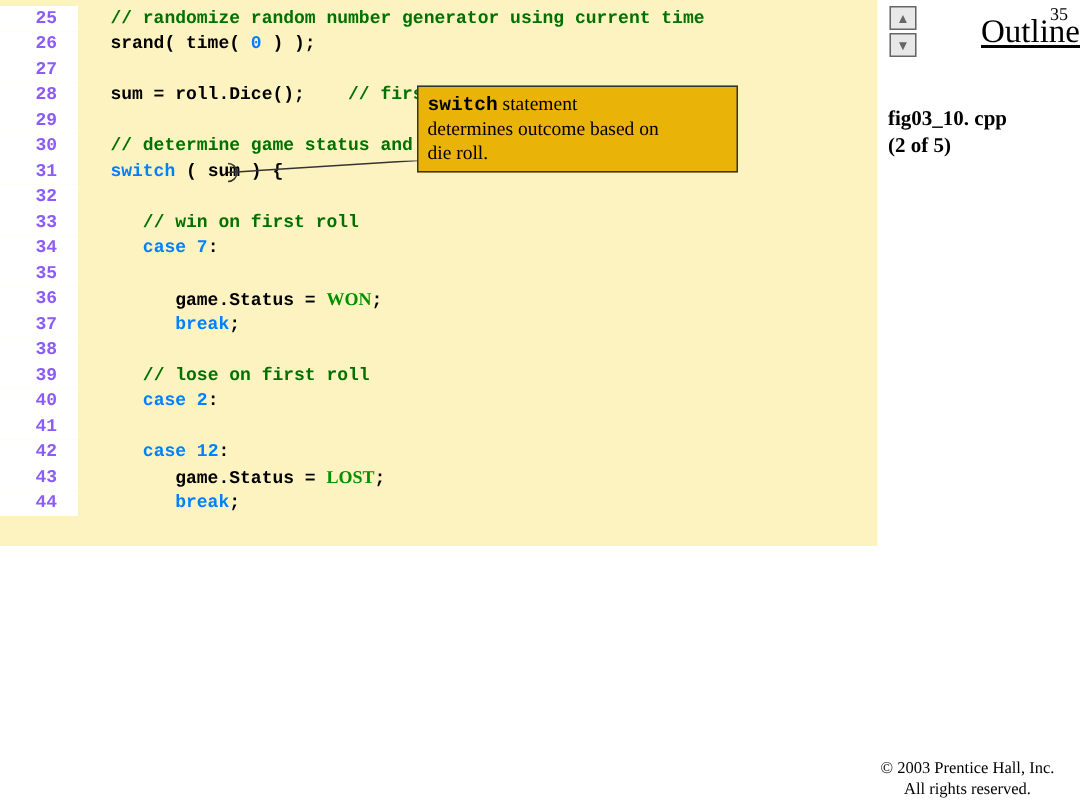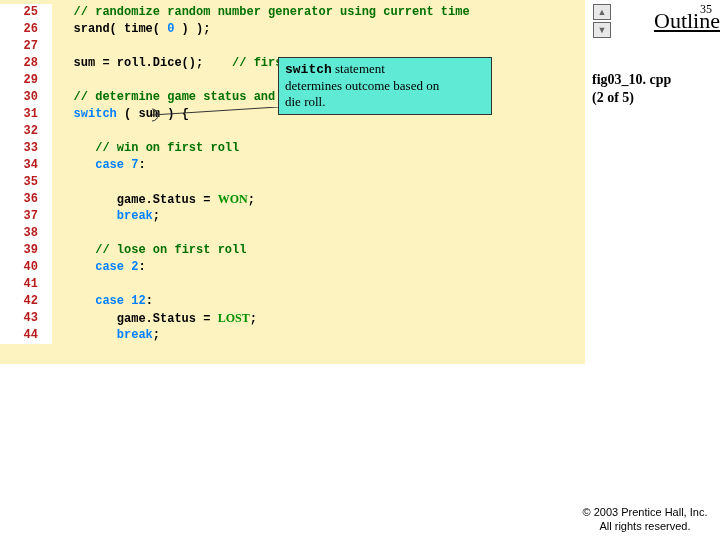--- a/index.html
+++ b/index.html
@@ -30,21 +30,21 @@
     font-family: "Courier New", monospace;
     font-size: 12px;
     font-weight: bold;
     line-height: 17px;
     height: 17px;
   }
   .lno {
     width: 38px;
     text-align: right;
     padding-right: 14px;
-    color: #b91c1c;
+    color: #8b5cf6;
     background: white;
     flex-shrink: 0;
   }
   .code {
     white-space: pre;
     color: #000;
   }
   .comment { color: #007000; }
   .lit { color: #009000; font-family: Liberation Serif, serif; }
   .const { color: #0080ff; }
@@ -100,21 +100,21 @@
     font-size: 14px;
     font-weight: bold;
   }
 
   .callout-box {
     position: absolute;
     left: 278px;
     top: 57px;
     width: 200px;
     height: 50px;
-    background: #5eead4;
+    background: #eab308;
     border: 1px solid #333;
     padding: 3px 6px;
     font-family: Georgia, serif;
     font-size: 13px;
     line-height: 16px;
   }
   .callout-box .kw {
     font-family: "Courier New", monospace;
     font-weight: bold;
   }
@@ -123,21 +123,21 @@
     left: 152px;
     top: 107px;
     width: 126px;
     height: 30px;
     pointer-events: none;
   }
   .copyright {
     position: absolute;
     left: 570px;
     top: 505px;
-    font-family: Liberation Sans, sans-serif;
+    font-family: Liberation Serif, serif;
     font-size: 11px;
     text-align: center;
     width: 150px;
     line-height: 14px;
   }
 </style>
 </head>
 <body>
 
 <div class="slide">

